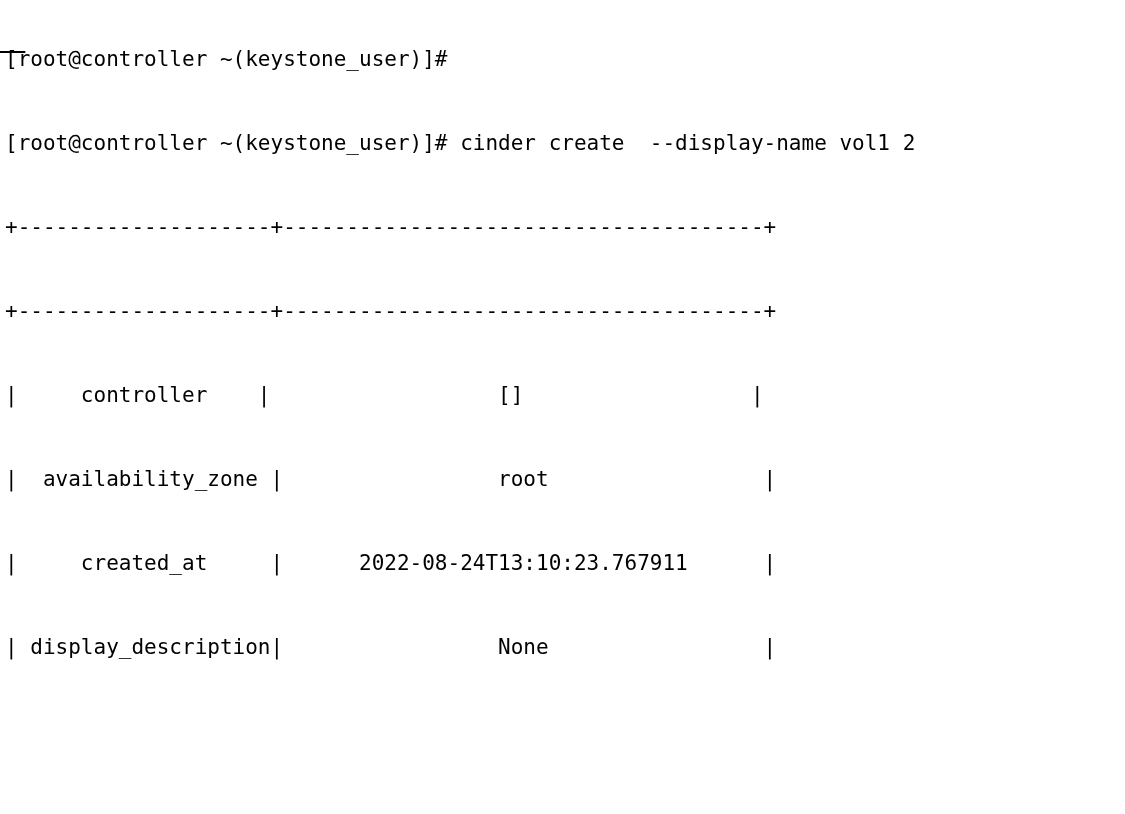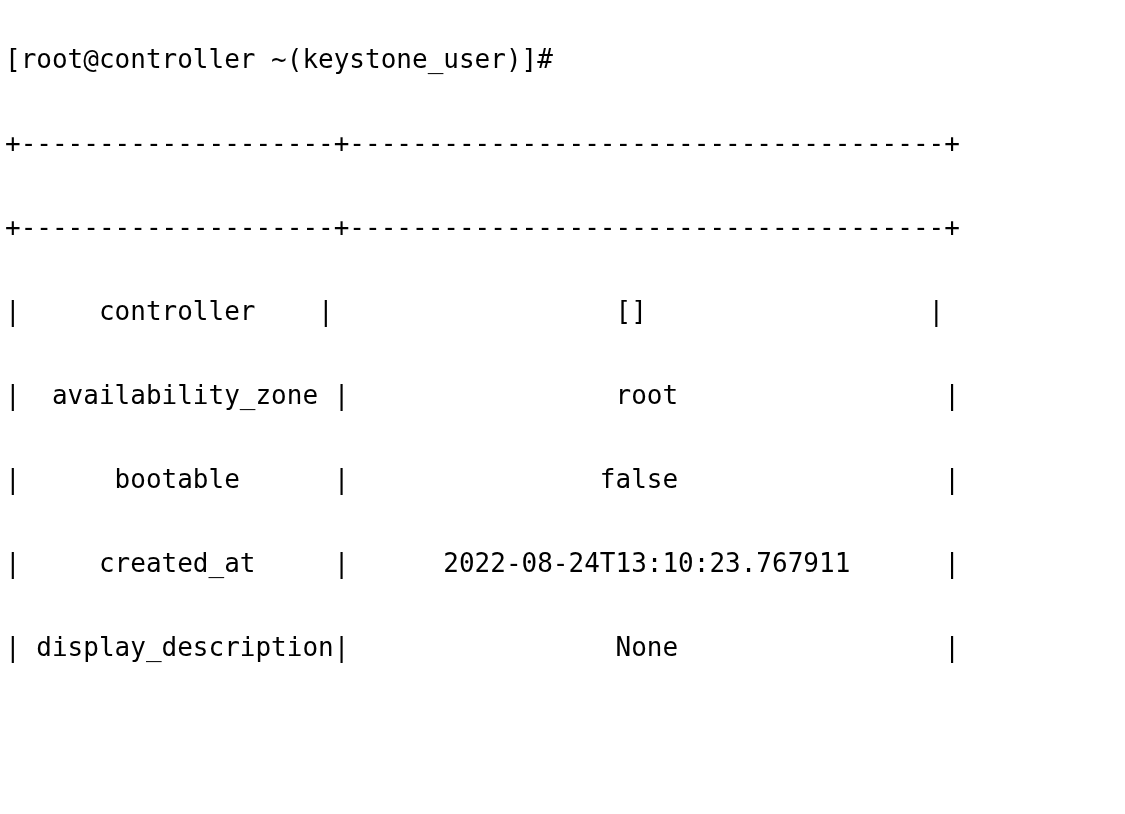--- a/index.html
+++ b/index.html
@@ -38,28 +38,28 @@
   
   #scroll-shift {
     position: absolute;
     left: 5px;
     top: -11px;
   }
 </style>
 </head>
 <body>
 
-<div id="terminal" style="font-size: 26px; line-height: 28px;">
+<div id="terminal" style="font-size: 21px; line-height: 28px; text-decoration: underline;">
   <div id="scroll-shift">
     <span class="term-line">[root@controller ~(keystone_user)]#</span>
+    <span class="term-line">[root@controller ~(keystone_user)]# cinder create  --display-name vol1 2</span>
     <span class="term-line">+--------------------+--------------------------------------+</span>
     <span class="term-line">+--------------------+--------------------------------------+</span>
     <span class="term-line">|     controller    |                  []                  |</span>
     <span class="term-line">|  availability_zone |                 root                 |</span>
-    <span class="term-line">|      bootable      |                false                 |</span>
     <span class="term-line">|     created_at     |      2022-08-24T13:10:23.767911      |</span>
     <span class="term-line">| display_description|                 None                 |</span>
     
     
     
     
     
     
     
     

